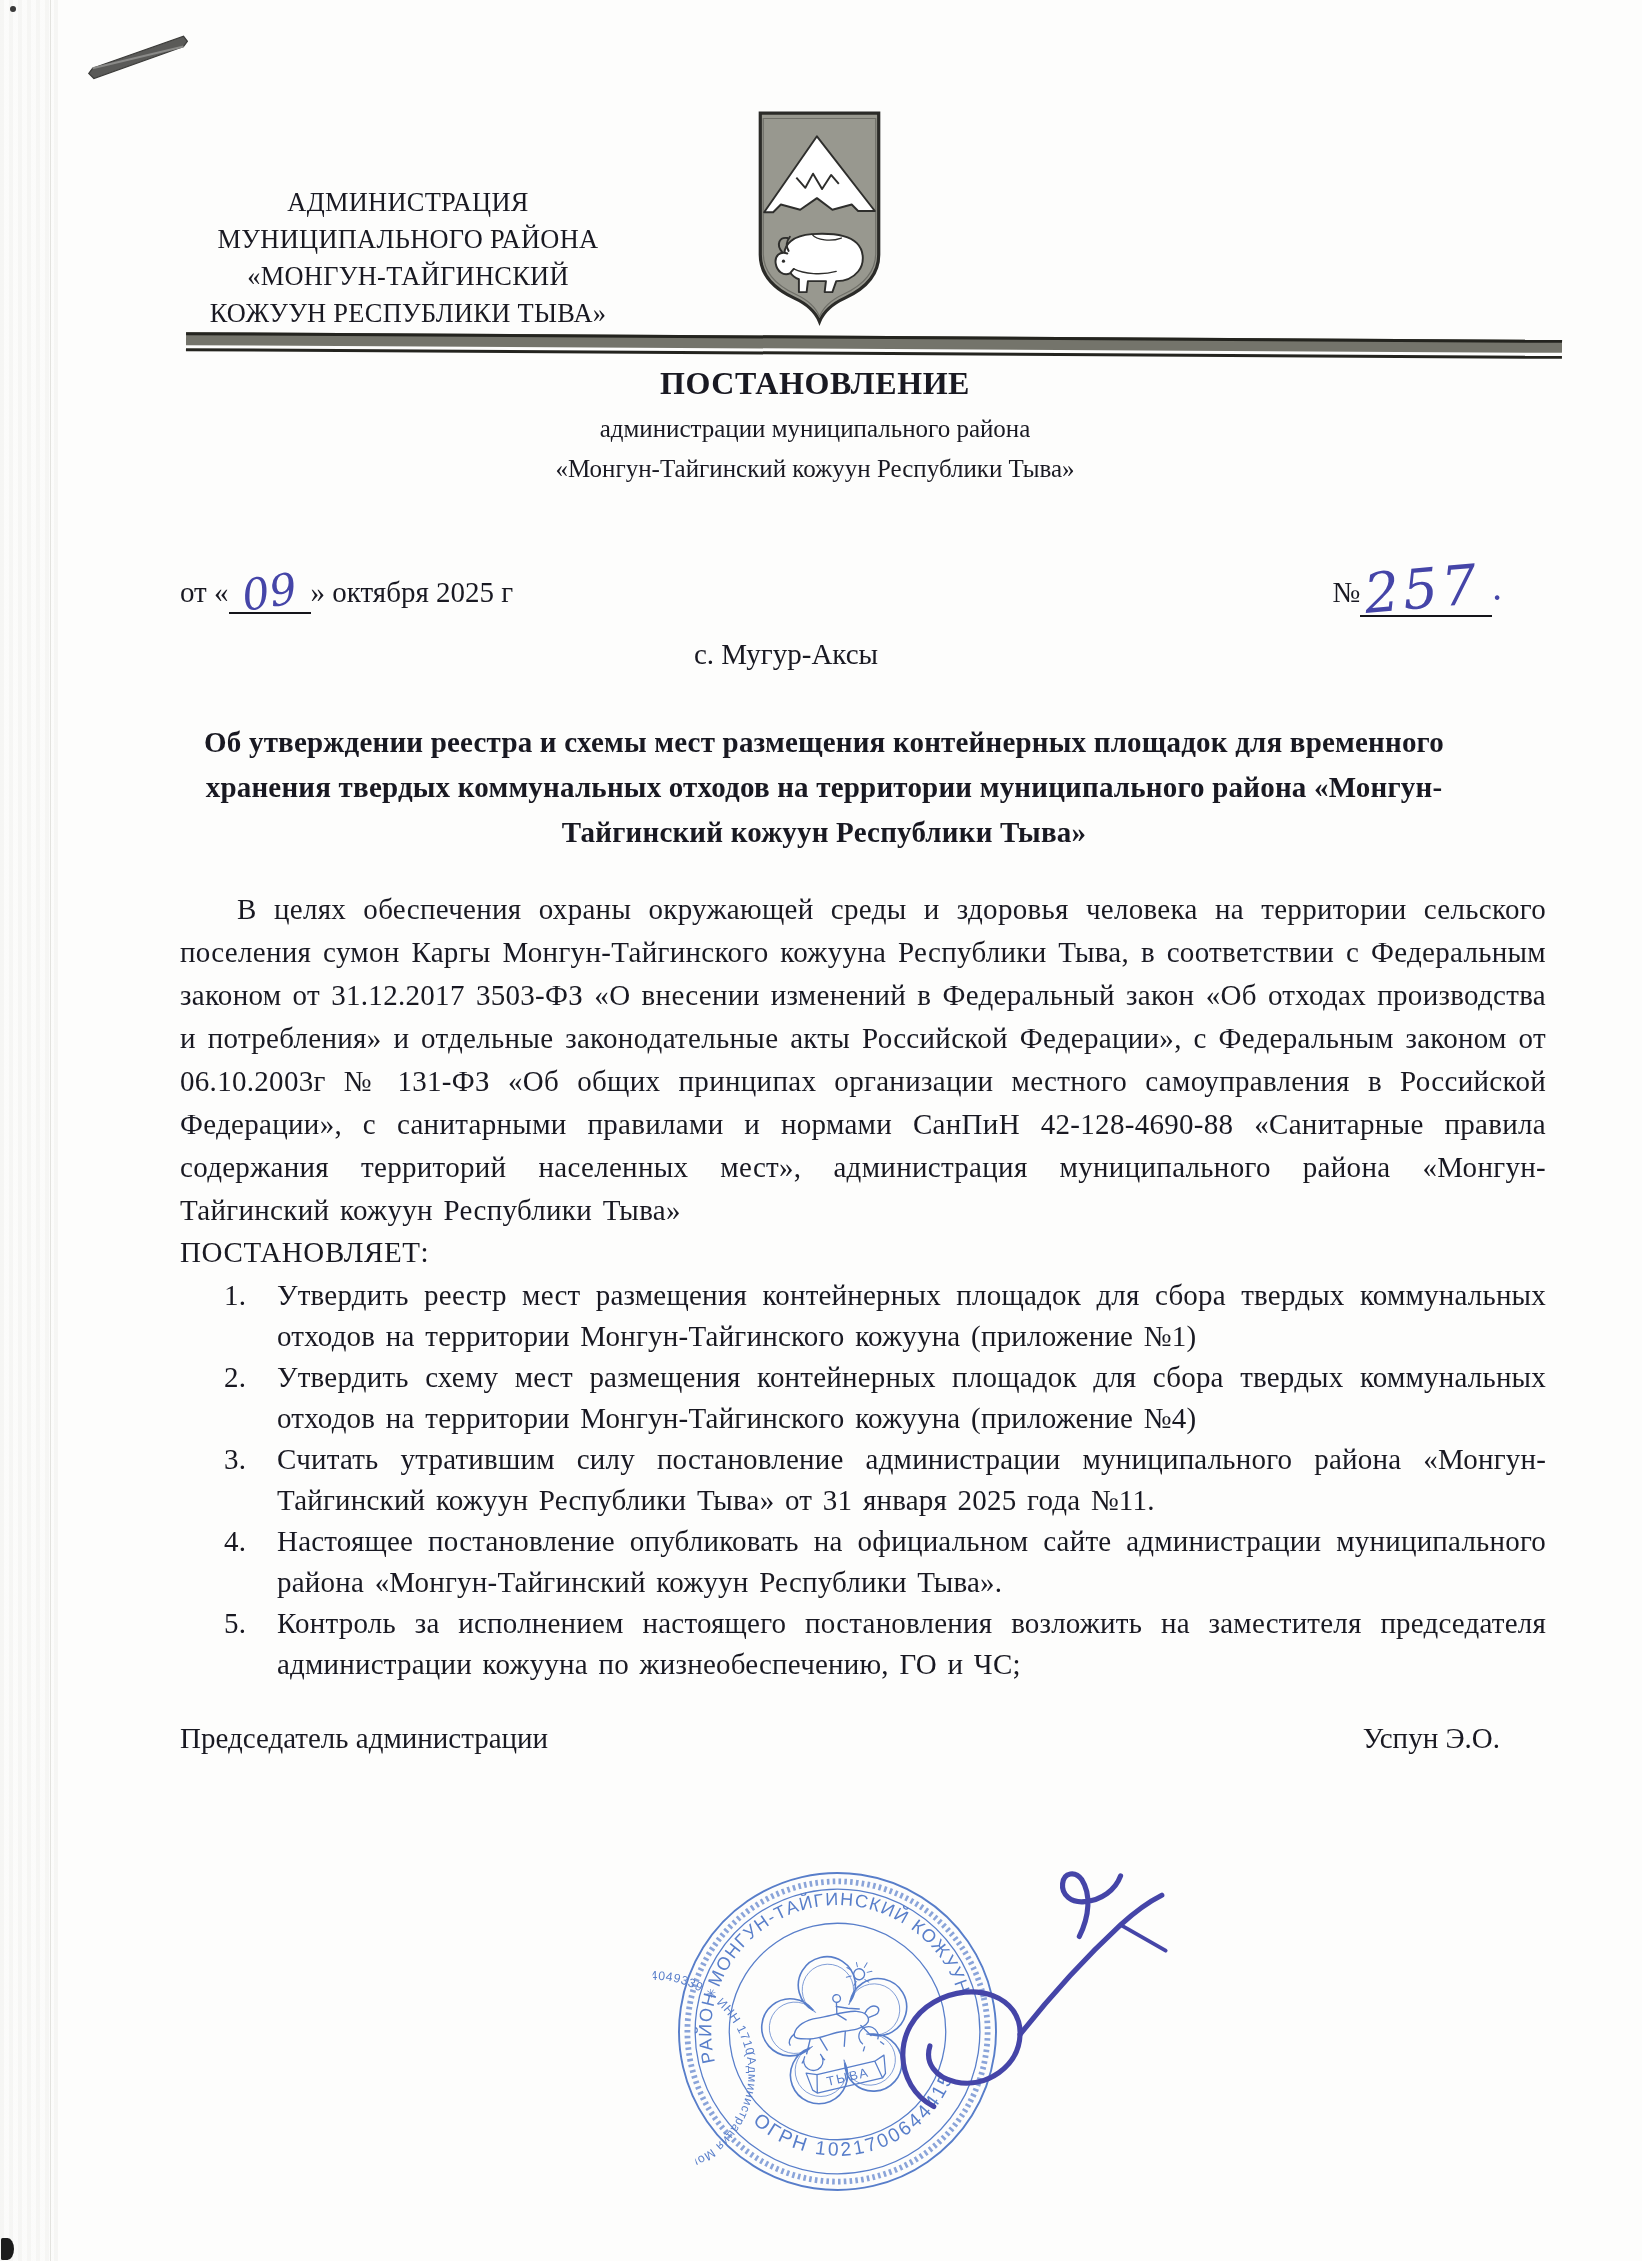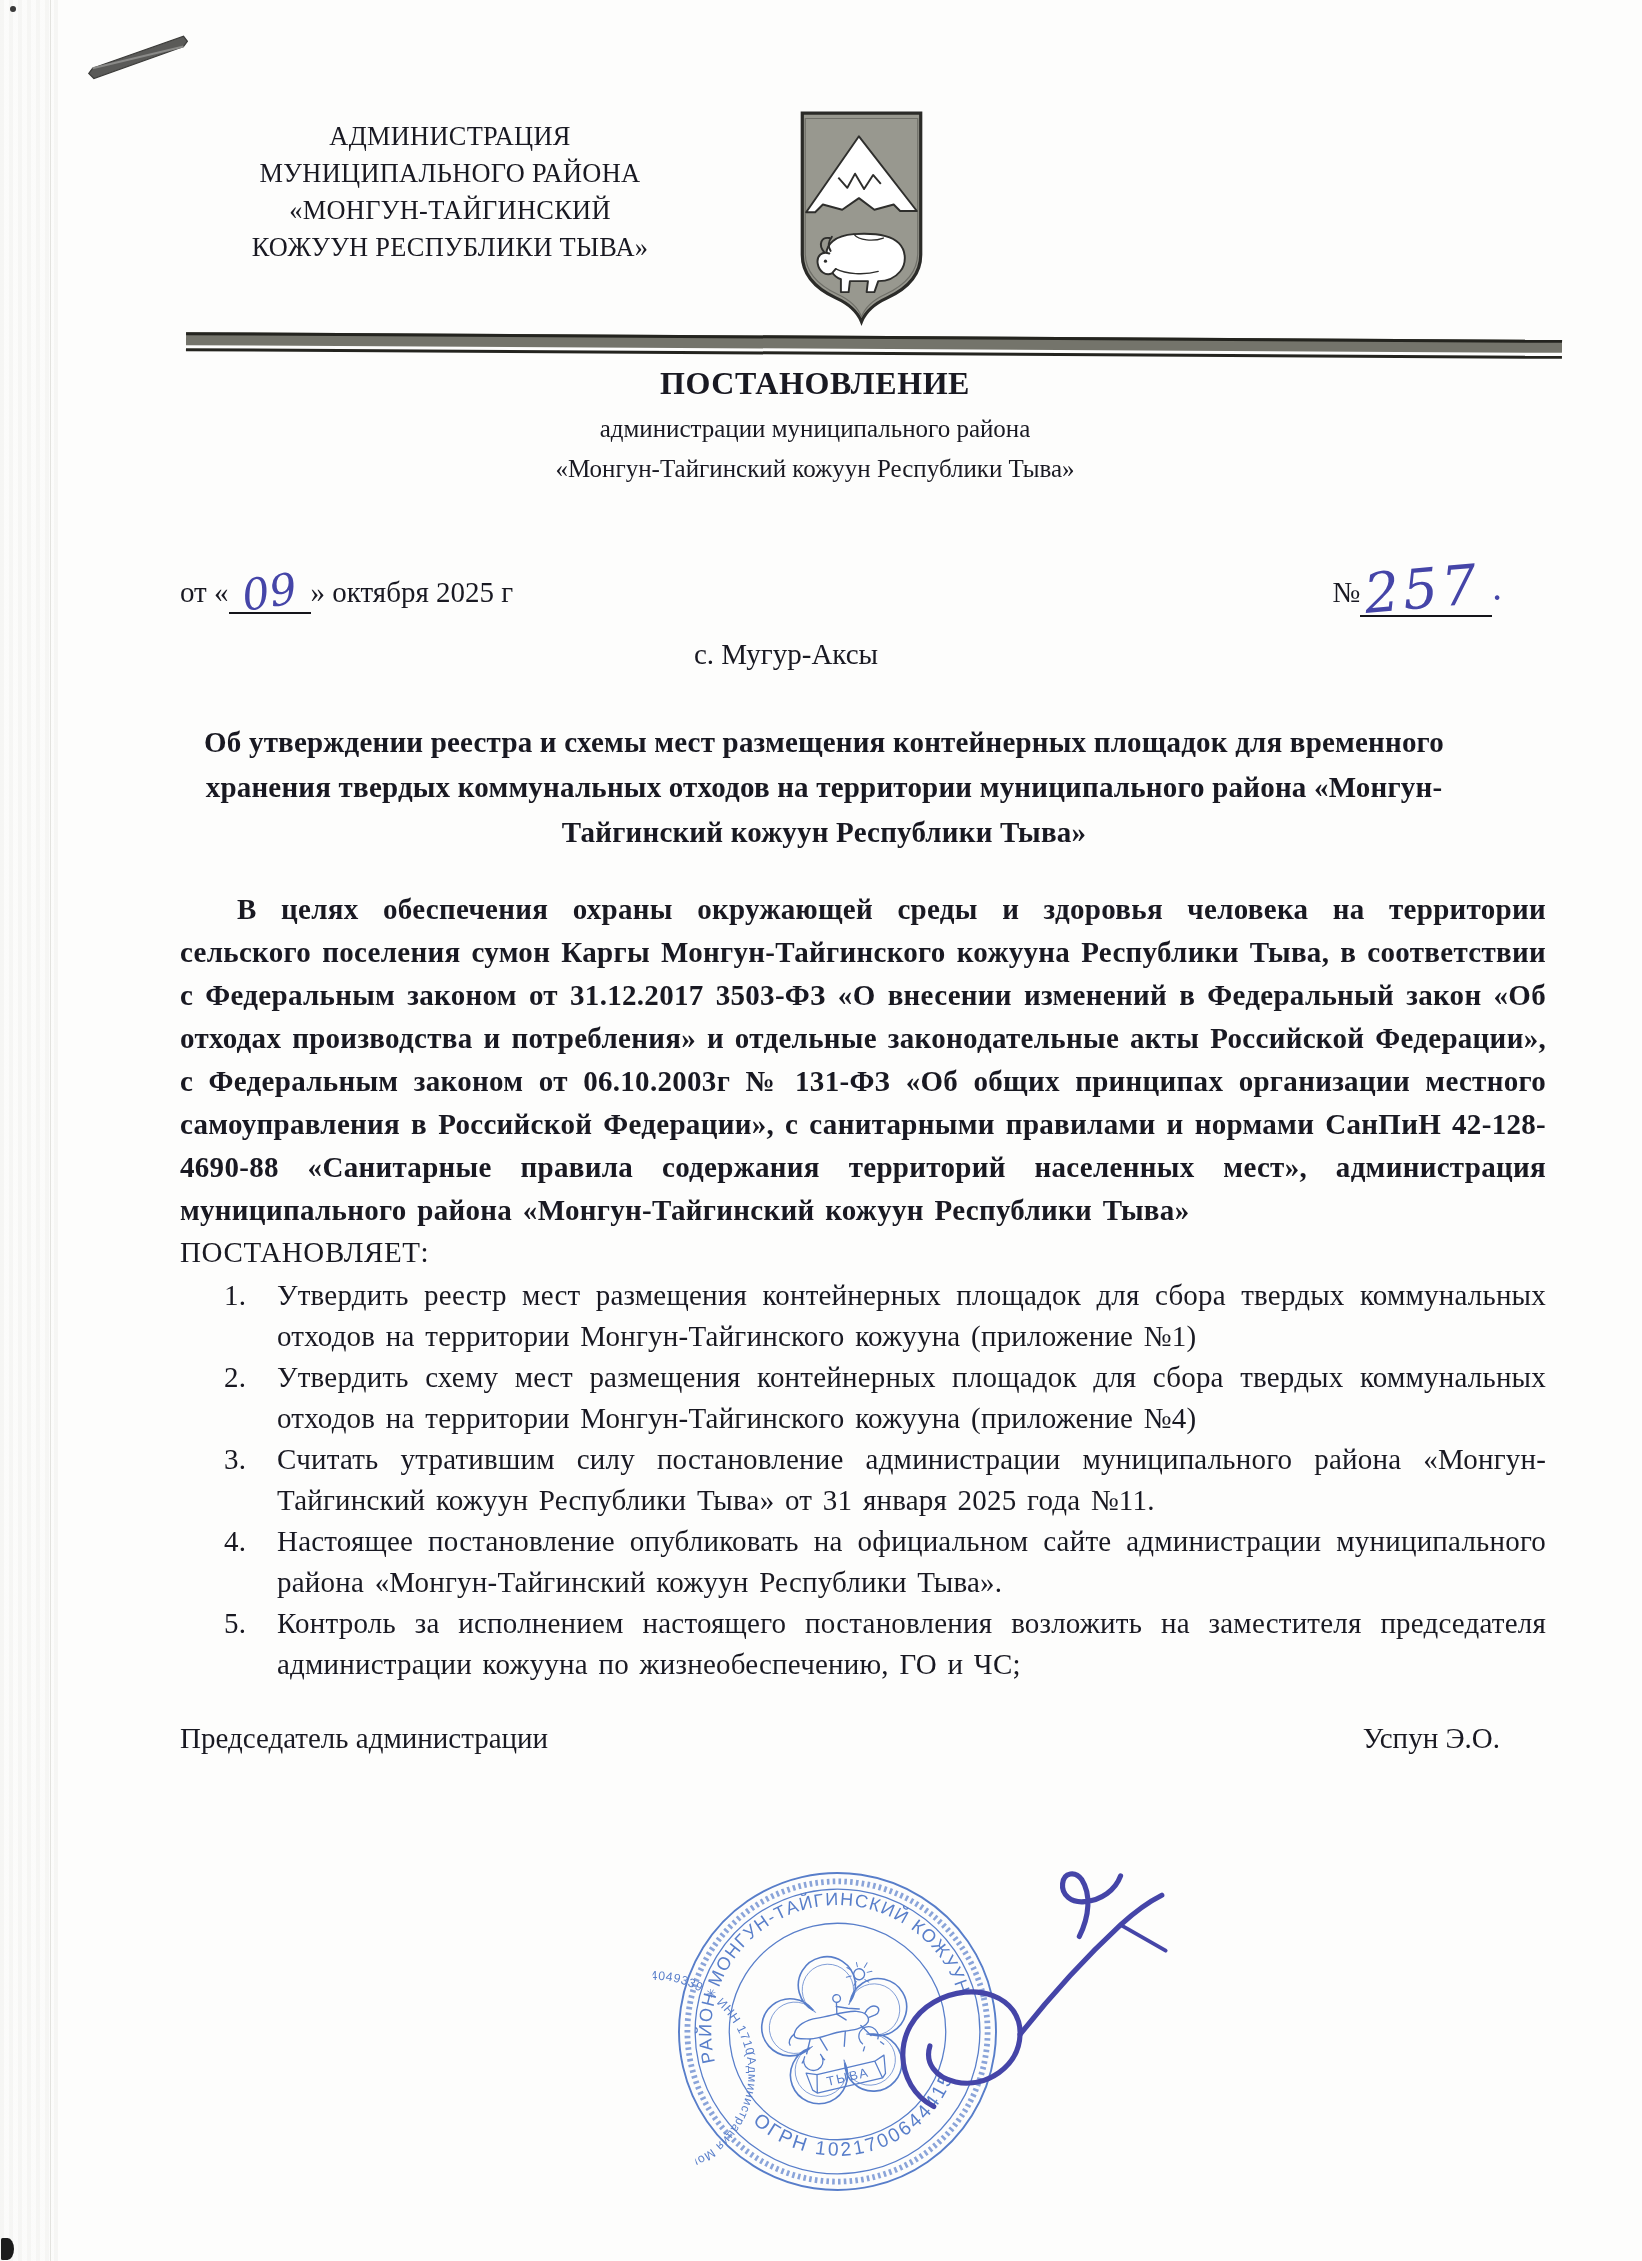--- a/index.html
+++ b/index.html
@@ -8,21 +8,21 @@
        --ink:#191922;--hand:#4545a8;--stamp:#4b74c6;--emblem_gray:#98988f;--rule_gray:#74746b;}
   .page{position:absolute;inset:0;background:#fdfdfc;color:var(--ink);}
   
   .edge-streaks{position:absolute;left:0;top:0;width:58px;height:2261px;
     background:repeating-linear-gradient(90deg,#f4f4f2 0 3.9px,#fbfbfa 3.9px 9px);opacity:.8;}
   .edge-line{position:absolute;left:50px;top:0;width:1.3px;height:2261px;background:#e3e3df;}
   .corner-dot{position:absolute;left:10.3px;top:6.4px;width:5.8px;height:5.8px;border-radius:50%;background:#3a3a3a;}
   .bottom-mark{position:absolute;left:1.3px;top:2238px;width:13px;height:22px;background:#1c1c1c;border-radius:1.9px 60% 60% 1.9px;}
   .staple{position:absolute;left:82px;top:26px;width:116px;height:64px;}
 
-  .header{display:flex;align-items:flex-start;padding:108px 0 0 107px;}
+  .header{display:flex;align-items:flex-end;padding:108px 0 0 65px;}
   .org{white-space:pre-line;text-align:center;font-size:26.4px;line-height:37px;letter-spacing:0.3px;}
   .org-left{flex:0 0 686px;padding-top:10.3px;}
   .emblem-box{flex:0 0 137px;height:224px;}
   .org-right{flex:0 0 570px;padding-top:10.3px;}
 
   .rule-wrap{margin:3.9px 81px 0 186px;transform:rotate(.32deg);}
   .rule-band{height:9.7px;background:var(--rule_gray);border-top:3.9px solid #24241f;}
   .rule-gap{height:3.2px;}
   .rule-thin{height:3.2px;background:#24241f;}
 
@@ -38,21 +38,21 @@
   .hw-day{font-size:43px;transform:rotate(-9deg);position:relative;top:5.2px;}
   .num-group{padding-right:44px;}
   .hw-num{font-size:55px;transform:rotate(-5deg);position:relative;top:6.4px;left:-3.9px;letter-spacing:3.9px;}
   .hw-dot{font-size:39px;color:var(--hand);position:relative;top:-1.3px;}
   .place{text-align:center;font-size:29px;margin-top:21px;transform:translateX(-77px);}
 
   .decree-title{font-weight:bold;font-size:29px;line-height:45px;text-align:center;
     margin:49px auto 16px;max-width:1346px;transform:translateX(-39px);letter-spacing:0.2px;}
 
   .body-par{font-size:29px;line-height:43px;text-align:justify;text-indent:57px;
-    margin-top:33px;letter-spacing:0.3px;word-spacing:3.2px;font-weight:bold;}
+    margin-top:33px;letter-spacing:0.3px;word-spacing:3.2px;}
   .resolves{font-size:29px;line-height:41px;letter-spacing:0.6px;}
 
   .list{margin:2.6px 0 0 44px;}
   .item{display:flex;font-size:29px;line-height:41px;letter-spacing:0.2px;}
   .item .num{flex:0 0 53px;}
   .item .txt{flex:1;text-align:justify;word-spacing:3.2px;}
 
   .sig-row{display:flex;justify-content:space-between;font-size:29px;margin-top:37px;padding-right:46px;}
 
   .stamp{position:absolute;left:670px;top:1864px;opacity:.92;transform:rotate(-13deg);color:var(--stamp);}

